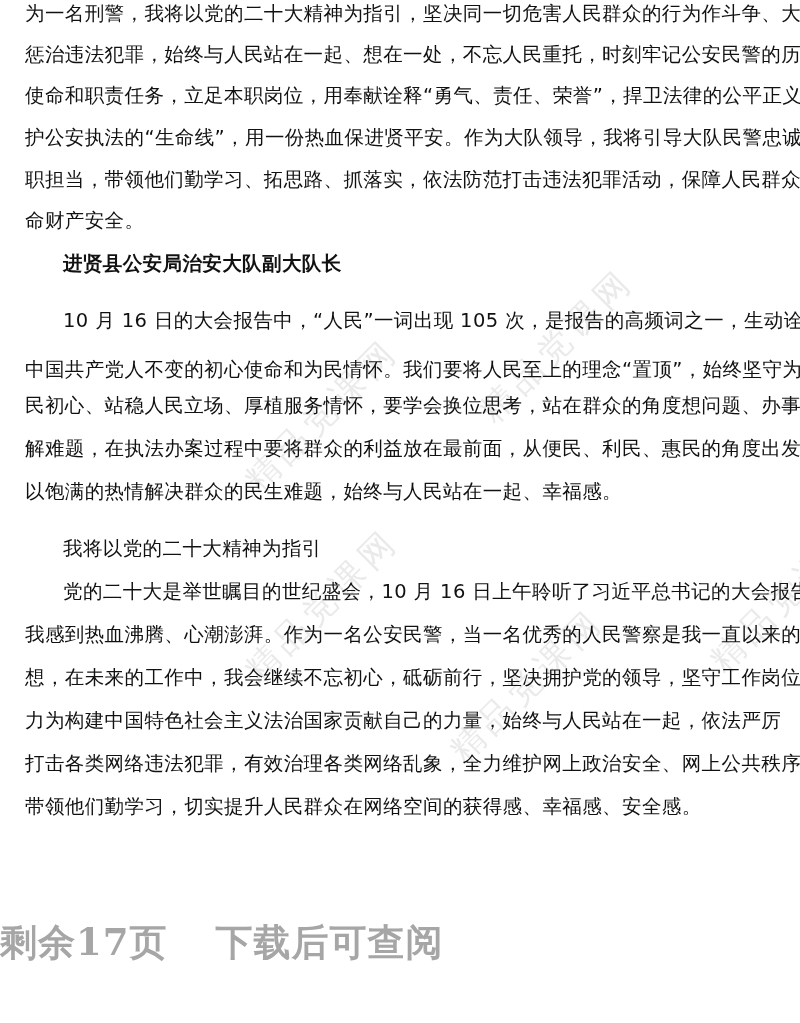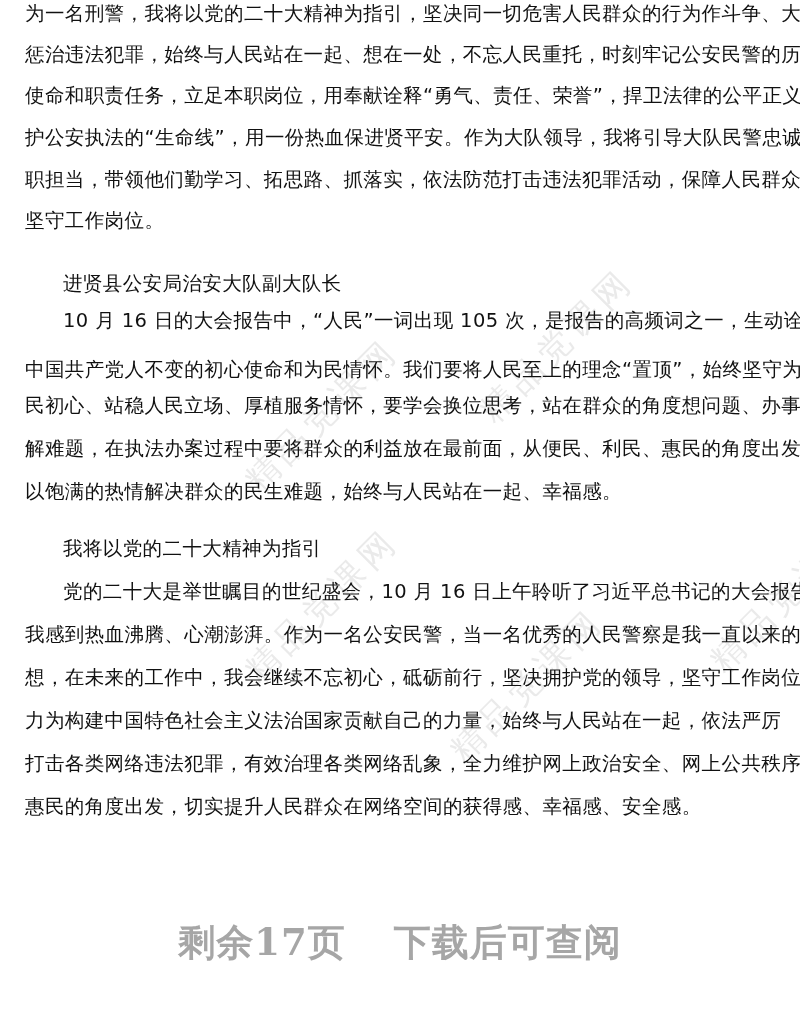--- a/index.html
+++ b/index.html
@@ -24,21 +24,21 @@
     color: rgba(160,160,160,0.22);
     transform: rotate(-45deg);
     transform-origin: left top;
     white-space: nowrap;
     letter-spacing: 6px;
     pointer-events: none;
   }
   .download-banner {
     position: absolute;
     left: 0; top: 918px; width: 800px;
-    text-align: center;
+    text-align: left;
     font-family: "DejaVu Serif", "Liberation Serif", serif;
     font-weight: bold;
     font-size: 37px;
     color: #a6a6a6;
     letter-spacing: 1px;
   }
   .download-banner .gap { display: inline-block; width: 48px; }
 </style>
 </head>
 <body>
@@ -50,32 +50,32 @@
       <div class="watermark" style="left: 440px; top: 740px;">精品党课网</div>
       <div class="watermark" style="left: 235px; top: 470px;">精品党课网</div>
       <div class="watermark" style="left: 700px; top: 650px;">精品党课网</div>
     </div>
   <div id="text-lines">
       <div class="line" style="top: 2px;">为一名刑警，我将以党的二十大精神为指引，坚决同一切危害人民群众的行为作斗争、大力</div>
       <div class="line" style="top: 43px;">惩治违法犯罪，始终与人民站在一起、想在一处，不忘人民重托，时刻牢记公安民警的历史</div>
       <div class="line" style="top: 84px;">使命和职责任务，立足本职岗位，用奉献诠释“勇气、责任、荣誉”，捍卫法律的公平正义、守</div>
       <div class="line" style="top: 126px;">护公安执法的“生命线”，用一份热血保进贤平安。作为大队领导，我将引导大队民警忠诚履</div>
       <div class="line" style="top: 168px;">职担当，带领他们勤学习、拓思路、抓落实，依法防范打击违法犯罪活动，保障人民群众生</div>
-      <div class="line" style="top: 209px;">坚守工作岗位。</div>
-      <div class="line indent" style="top: 272px;">进贤县公安局治安大队副大队长</div>
+      <div class="line" style="top: 209px;">命财产安全。</div>
+      <div class="line indent" style="top: 252px; font-weight: bold;">进贤县公安局治安大队副大队长</div>
       <div class="line indent" style="top: 309px;">10 月 16 日的大会报告中，“人民”一词出现 105 次，是报告的高频词之一，生动诠释了</div>
       <div class="line" style="top: 358px;">中国共产党人不变的初心使命和为民情怀。我们要将人民至上的理念“置顶”，始终坚守为</div>
       <div class="line" style="top: 394px;">民初心、站稳人民立场、厚植服务情怀，要学会换位思考，站在群众的角度想问题、办事情、</div>
       <div class="line" style="top: 437px;">解难题，在执法办案过程中要将群众的利益放在最前面，从便民、利民、惠民的角度出发，</div>
       <div class="line" style="top: 480px;">以饱满的热情解决群众的民生难题，始终与人民站在一起、幸福感。</div>
       <div class="line indent" style="top: 537px;">我将以党的二十大精神为指引</div>
       <div class="line indent" style="top: 580px;">党的二十大是举世瞩目的世纪盛会，10 月 16 日上午聆听了习近平总书记的大会报告，</div>
       <div class="line" style="top: 623px;">我感到热血沸腾、心潮澎湃。作为一名公安民警，当一名优秀的人民警察是我一直以来的梦</div>
       <div class="line" style="top: 666px;">想，在未来的工作中，我会继续不忘初心，砥砺前行，坚决拥护党的领导，坚守工作岗位，努</div>
       <div class="line" style="top: 709px;">力为构建中国特色社会主义法治国家贡献自己的力量，始终与人民站在一起，依法严厉</div>
       <div class="line" style="top: 752px;">打击各类网络违法犯罪，有效治理各类网络乱象，全力维护网上政治安全、网上公共秩序和</div>
-      <div class="line" style="top: 795px;">惠民的角度出发，切实提升人民群众在网络空间的获得感、幸福感、安全感。</div>
+      <div class="line" style="top: 795px;">带领他们勤学习，切实提升人民群众在网络空间的获得感、幸福感、安全感。</div>
     </div>
 
   <div class="download-banner">
     <span>剩余17页</span><span class="gap"></span><span>下载后可查阅</span>
   </div>
 </div>
 
 </body></html>

